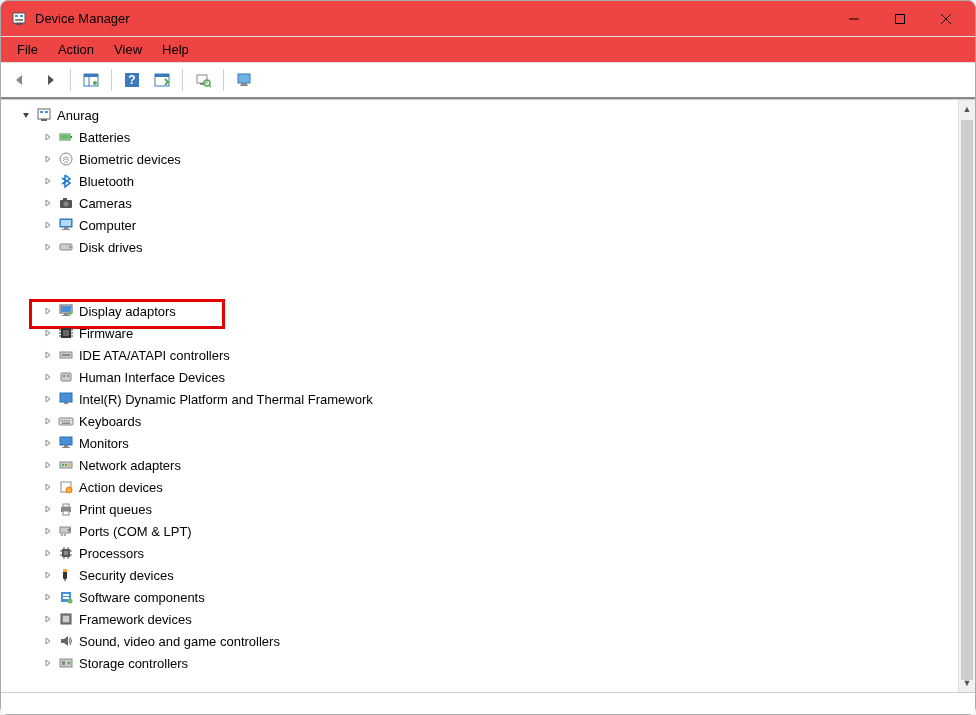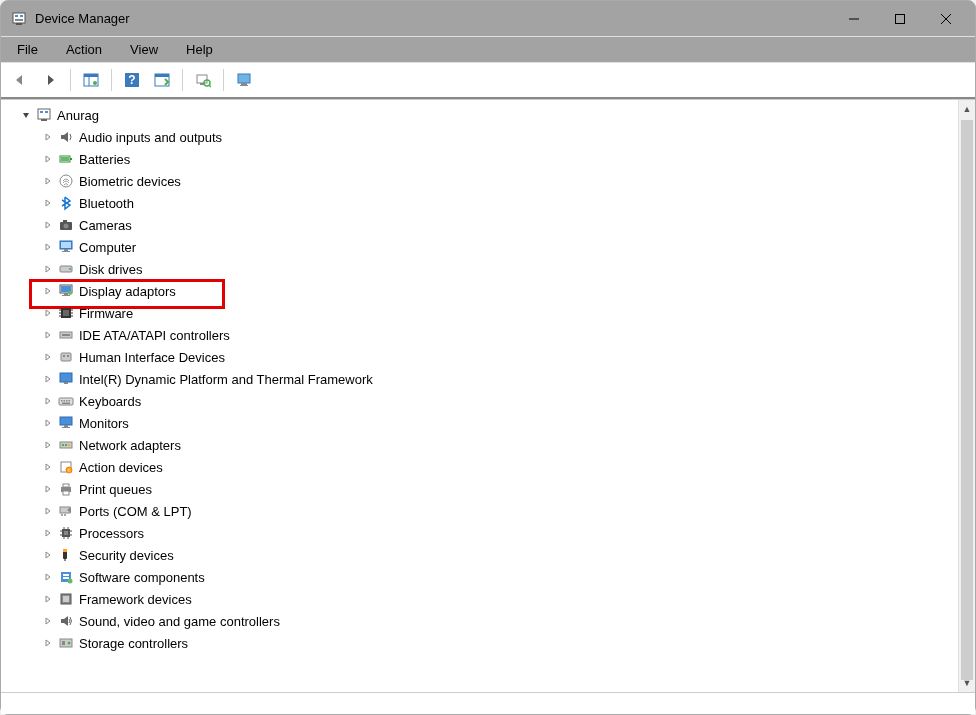--- a/index.html
+++ b/index.html
@@ -7,21 +7,21 @@
       font-family: "Segoe UI", Tahoma, sans-serif;
       font-size: 13px;
       background: #f0f0f0;
       width: 976px;
       height: 715px;
       overflow: hidden;
     }
     .window {
       width: 976px;
       height: 715px;
-      background: #a3a3a3;
+      background: #ef4444;
       border: 1px solid #aaa;
       border-radius: 8px;
       display: flex;
       flex-direction: column;
       position: relative;
     }
     .titlebar {
       height: 36px;
       display: flex;
       align-items: center;
@@ -43,21 +43,21 @@
       width: 46px; height: 32px;
       display: flex; align-items: center; justify-content: center;
       color: #000;
       cursor: default;
     }
     .menubar {
       height: 26px;
       display: flex;
       align-items: center;
       padding: 0 6px;
-      gap: 8px;
+      gap: 0;
       border-bottom: 1px solid #e0e0e0;
     }
     .menu-item {
       padding: 3px 10px;
       cursor: default;
     }
     .toolbar {
       height: 36px;
       display: flex;
       align-items: center;
@@ -113,20 +113,21 @@
       width: 18px; height: 18px;
       display: inline-flex;
       align-items: center; justify-content: center;
       margin-right: 4px;
     }
     .node-label {
       cursor: default;
     }
     .highlighted {
       position: relative;
+      margin-top: 42px;
     }
     .highlighted::after {
       content: "";
       position: absolute;
       left: 24px; top: -1px;
       width: 190px; height: 24px;
       border: 3px solid #e30000;
       pointer-events: none;
     }
     .scrollbar-v {
@@ -270,34 +271,20 @@
       </div>
       <div id="tree-children">
           <div class="tree-node child">
             <span class="expander">
               <svg width="10" height="10" viewBox="0 0 10 10">
                 <path d="M3 2 L7 5 L3 8 Z" fill="none" stroke="#888" stroke-width="1"></path>
               </svg>
             </span>
             <span class="node-icon">
               <svg width="16" height="16" viewBox="0 0 16 16">
-                <path d="M3 6 L6 6 L10 3 L10 13 L6 10 L3 10 Z" fill="#666"></path>
-                <path d="M12 5 Q14 8 12 11" fill="none" stroke="#666" stroke-width="1"></path>
-              </svg>
-            </span>
-            <span class="node-label">Audio inputs and outputs</span>
-          </div>
-          <div class="tree-node child">
-            <span class="expander">
-              <svg width="10" height="10" viewBox="0 0 10 10">
-                <path d="M3 2 L7 5 L3 8 Z" fill="none" stroke="#888" stroke-width="1"></path>
-              </svg>
-            </span>
-            <span class="node-icon">
-              <svg width="16" height="16" viewBox="0 0 16 16">
                 <rect x="2" y="5" width="10" height="6" fill="#fff" stroke="#388e3c"></rect>
                 <rect x="3" y="6" width="8" height="4" fill="#66bb6a"></rect>
                 <rect x="12" y="7" width="2" height="2" fill="#388e3c"></rect>
               </svg>
             </span>
             <span class="node-label">Batteries</span>
           </div>
           <div class="tree-node child">
             <span class="expander">
               <svg width="10" height="10" viewBox="0 0 10 10">

